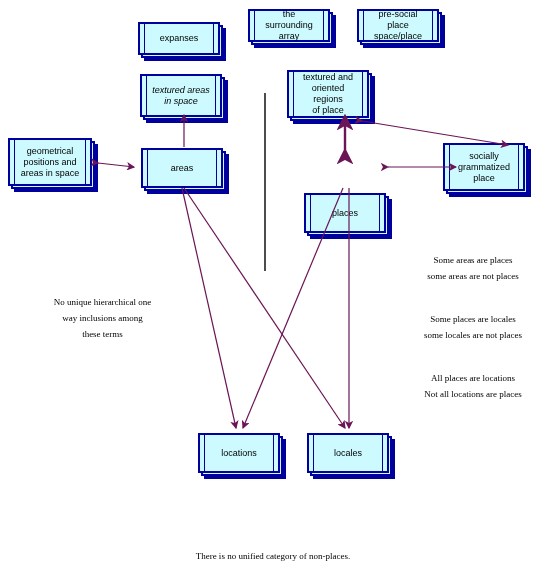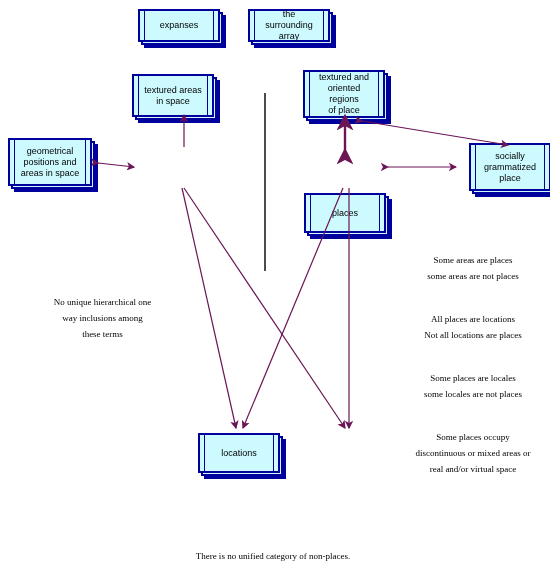--- a/index.html
+++ b/index.html
@@ -138,109 +138,128 @@
 
     <line x1="182" y1="188" x2="236" y2="428" stroke="#6b1556" stroke-width="1.2" marker-end="url(#arrowhead)"></line>
 
     <line x1="184" y1="188" x2="345" y2="428" stroke="#6b1556" stroke-width="1.2" marker-end="url(#arrowhead)"></line>
 
     <line x1="343" y1="188" x2="243" y2="428" stroke="#6b1556" stroke-width="1.2" marker-end="url(#arrowhead)"></line>
 
     <line x1="349" y1="188" x2="349" y2="428" stroke="#6b1556" stroke-width="1.2" marker-end="url(#arrowhead)"></line>
   </svg>
 
-  <div class="node" style="left:138px; top:9px; width:82px; height:33px;">
+  <div class="node" style="left:138px; top:22px; width:82px; height:33px;">
     <div class="plate-back"></div>
     <div class="plate-mid"></div>
     <div class="plate-front">
       <div class="node-label">expanses</div>
     </div>
   </div>
 
   <div class="node" style="left:248px; top:9px; width:82px; height:33px;">
     <div class="plate-back"></div>
     <div class="plate-mid"></div>
     <div class="plate-front">
       <div class="node-label">the surrounding
 array</div>
     </div>
   </div>
 
-
-  <div class="node" style="left:132px; top:74px; width:82px; height:43px;">
+  <div class="node" style="left:357px; top:9px; width:82px; height:33px;">
+    <div class="plate-back"></div>
+    <div class="plate-mid"></div>
+    <div class="plate-front">
+      <div class="node-label">pre-social place
+space/place</div>
+    </div>
+  </div>
+
+  <div class="node" style="left:140px; top:74px; width:82px; height:43px;font-style:italic;">
     <div class="plate-back"></div>
     <div class="plate-mid"></div>
     <div class="plate-front">
       <div class="node-label">textured areas
 in space</div>
     </div>
   </div>
 
-  <div class="node" style="left:303px; top:70px; width:82px; height:48px;">
+  <div class="node" style="left:287px; top:70px; width:82px; height:48px;">
     <div class="plate-back"></div>
     <div class="plate-mid"></div>
     <div class="plate-front">
       <div class="node-label">textured and
 oriented regions
 of place</div>
     </div>
   </div>
 
   <div class="node" style="left:8px; top:138px; width:84px; height:48px;">
     <div class="plate-back"></div>
     <div class="plate-mid"></div>
     <div class="plate-front">
       <div class="node-label">geometrical
 positions and
 areas  in space</div>
     </div>
   </div>
 
+  <div class="node" style="left:141px; top:148px; width:82px; height:40px;">
+    <div class="plate-back"></div>
+    <div class="plate-mid"></div>
+    <div class="plate-front">
+      <div class="node-label">areas</div>
+    </div>
+  </div>
 
   <div class="node" style="left:304px; top:148px; width:82px; height:40px;margin-top:45px;">
     <div class="plate-back"></div>
     <div class="plate-mid"></div>
     <div class="plate-front">
       <div class="node-label">places</div>
     </div>
   </div>
 
-  <div class="node" style="left:469px; top:143px; width:82px; height:48px;">
+  <div class="node" style="left:443px; top:143px; width:82px; height:48px;">
     <div class="plate-back"></div>
     <div class="plate-mid"></div>
     <div class="plate-front">
       <div class="node-label">socially
 grammatized
 place</div>
     </div>
   </div>
 
 
   <div class="node" style="left:198px; top:433px; width:82px; height:40px;">
     <div class="plate-back"></div>
     <div class="plate-mid"></div>
     <div class="plate-front">
       <div class="node-label">locations</div>
     </div>
   </div>
 
+  <div class="node" style="left:307px; top:433px; width:82px; height:40px;">
+    <div class="plate-back"></div>
+    <div class="plate-mid"></div>
+    <div class="plate-front">
+      <div class="node-label">locales</div>
+    </div>
+  </div>
 
   <div class="note" style="left:20px; top:294px; width:165px;">No unique hierarchical one
 way inclusions among
 these terms</div>
 
   <div class="note" style="left:398px; top:236px; width:150px;">
     <div class="note-para">Some areas are places
 some areas are not places</div>
+    <div class="note-para">Some places are locales
+some locales are not places</div>
     <div class="note-para">All places are locations
 Not all locations are places</div>
-    <div class="note-para">Some places are locales
-some locales are not places</div>
-    <div class="note-para">Some places occupy
-discontinuous or mixed areas or
-real and/or virtual space</div>
   </div>
 
   <div class="note" style="left:128px; top:516px; width:290px;margin-top:32px;">There is no unified category of non-places.
 Some areas are places, some are non places.
 Some non places are locations, and/or locales.</div>
 
 </div>
 
 </body></html>

